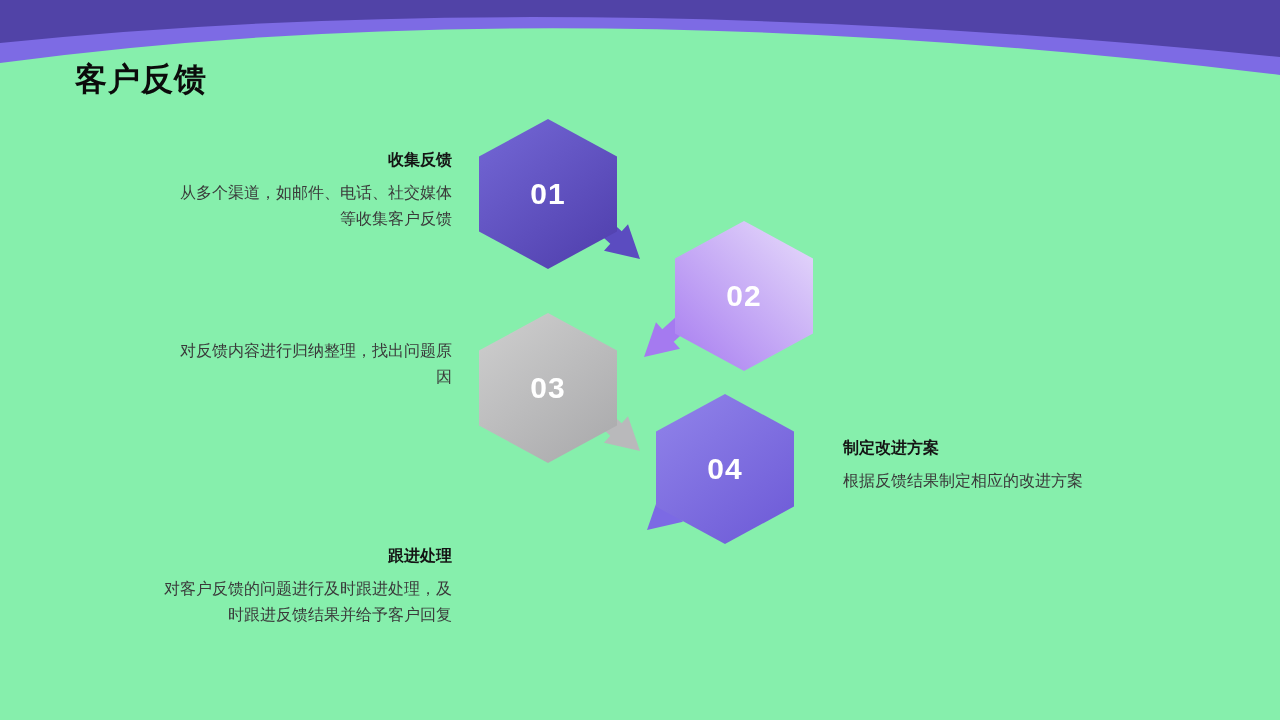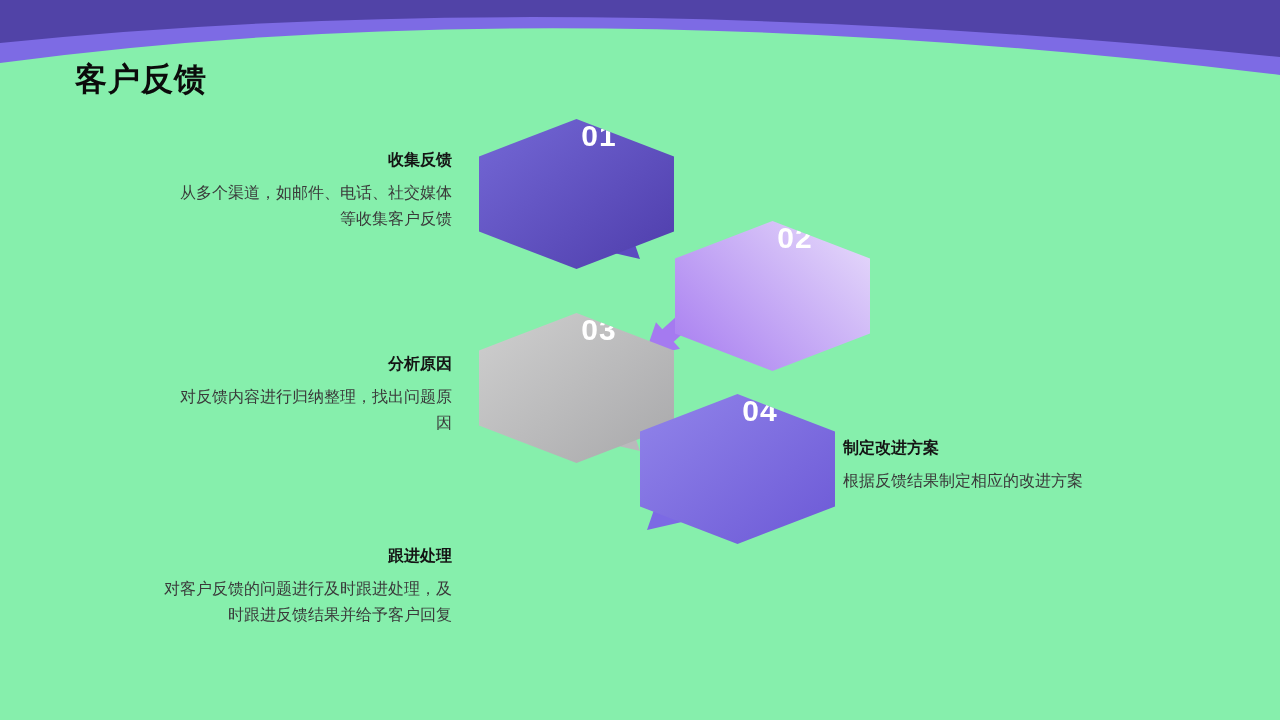--- a/index.html
+++ b/index.html
@@ -7,32 +7,31 @@
     position:relative;width:1280px;height:720px;background:#86efac;overflow:hidden;
     font-family:"Liberation Sans","DejaVu Sans",sans-serif;
   }
   .banner{position:absolute;top:0;left:0;display:block;}
   .page-title{
     position:absolute;left:75px;top:58px;margin:0;
     font-size:32px;font-weight:800;color:#0b0b0b;letter-spacing:1px;
   }
   
   .hex{
-    position:absolute;width:150px;height:150px;z-index:2;
+    position:absolute;width:138px;height:150px;z-index:2;
     clip-path:polygon(50% 0,100% 25%,100% 75%,50% 100%,0 75%,0 25%);
-    display:flex;justify-content:center;
+    display:flex;align-items:center;justify-content:center;
     background-image:linear-gradient(140deg,var(--g1),var(--g2));
-    padding-left:45px;
   }
   .hex.alt{background-image:linear-gradient(225deg,var(--g1),var(--g2));}
   .hex .num{color:#ffffff;font-size:30px;font-weight:700;letter-spacing:1px;}
   #hex1{left:479px;top:119px;}
   #hex2{left:675px;top:221px;}
   #hex3{left:479px;top:313px;}
-  #hex4{left:640px;top:394px;}
+  #hex4{left:656px;top:394px;}
   #hex5{left:478px;top:495px;}
   
   .arrow{position:absolute;z-index:1;}
   #arrow1{left:580px;top:206px;}
   #arrow2{left:640px;top:304px;}
   #arrow3{left:580px;top:398px;}
   #arrow4{left:643px;top:477px;}
   
   .step-text{position:absolute;}
   .step-text h3{margin:16px 0 9px 0;font-size:16px;font-weight:700;color:#141414;}
@@ -69,21 +68,20 @@
   </svg>
 
   <div class="hex alt" id="hex2" style="--g1: #e8ddfb; --g2: #a67bf0;">
     <span class="num">02</span>
   </div>
   <svg class="arrow" id="arrow2" width="64" height="56" viewBox="0 0 64 56">
     <polygon points="48.3,1.7 22.3,25.2 16,18.2 4,53 40,44.8 33.7,37.8 59.7,14.3" fill="#a57af0"></polygon>
   </svg>
 
   <div class="step-text ta-r" id="txt3">
-    <h3>分析原因</h3>
     <p>对反馈内容进行归纳整理，找出问题原因</p>
   </div>
   <div class="hex" id="hex3" style="--g1: #cfcfcf; --g2: #a8a8aa;">
     <span class="num">03</span>
   </div>
   <svg class="arrow" id="arrow3" width="64" height="56" viewBox="0 0 64 56">
     <polygon points="15.7,1.7 41.7,25.2 48,18.2 60,53 24,44.8 30.3,37.8 4.3,14.3" fill="#b9b9bb"></polygon>
   </svg>
 
   <div class="step-text ta-l" id="txt4">

